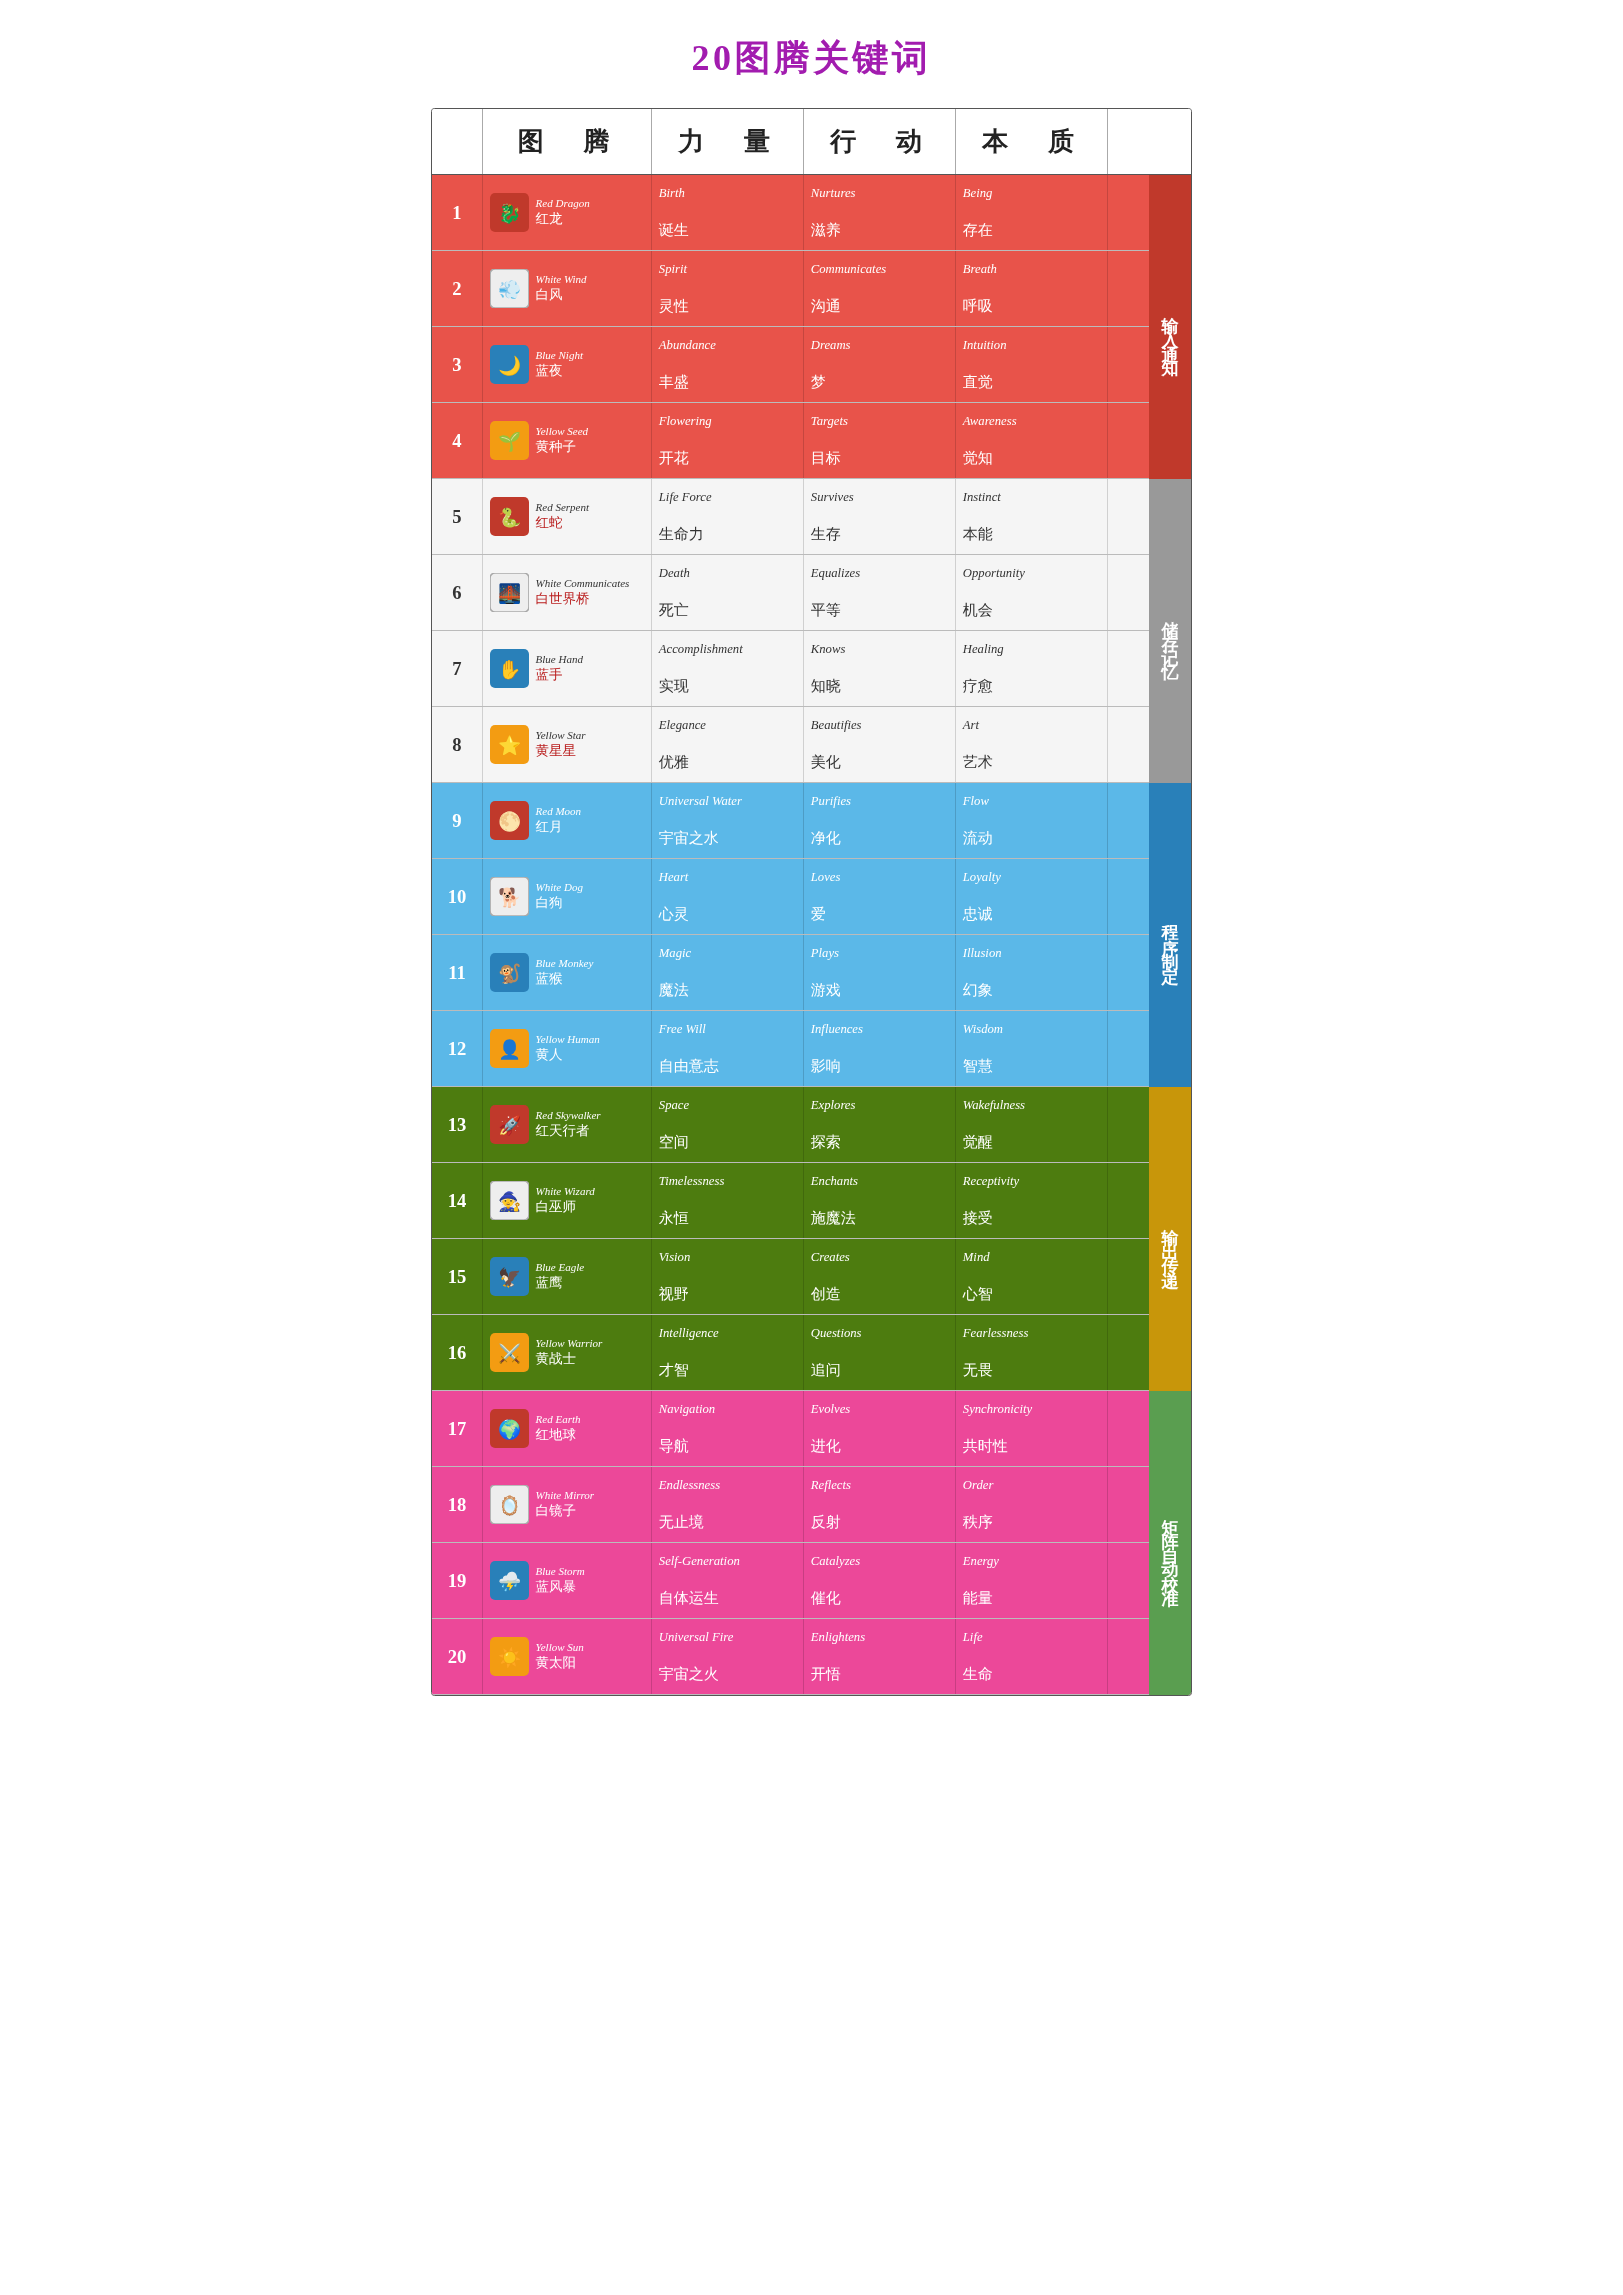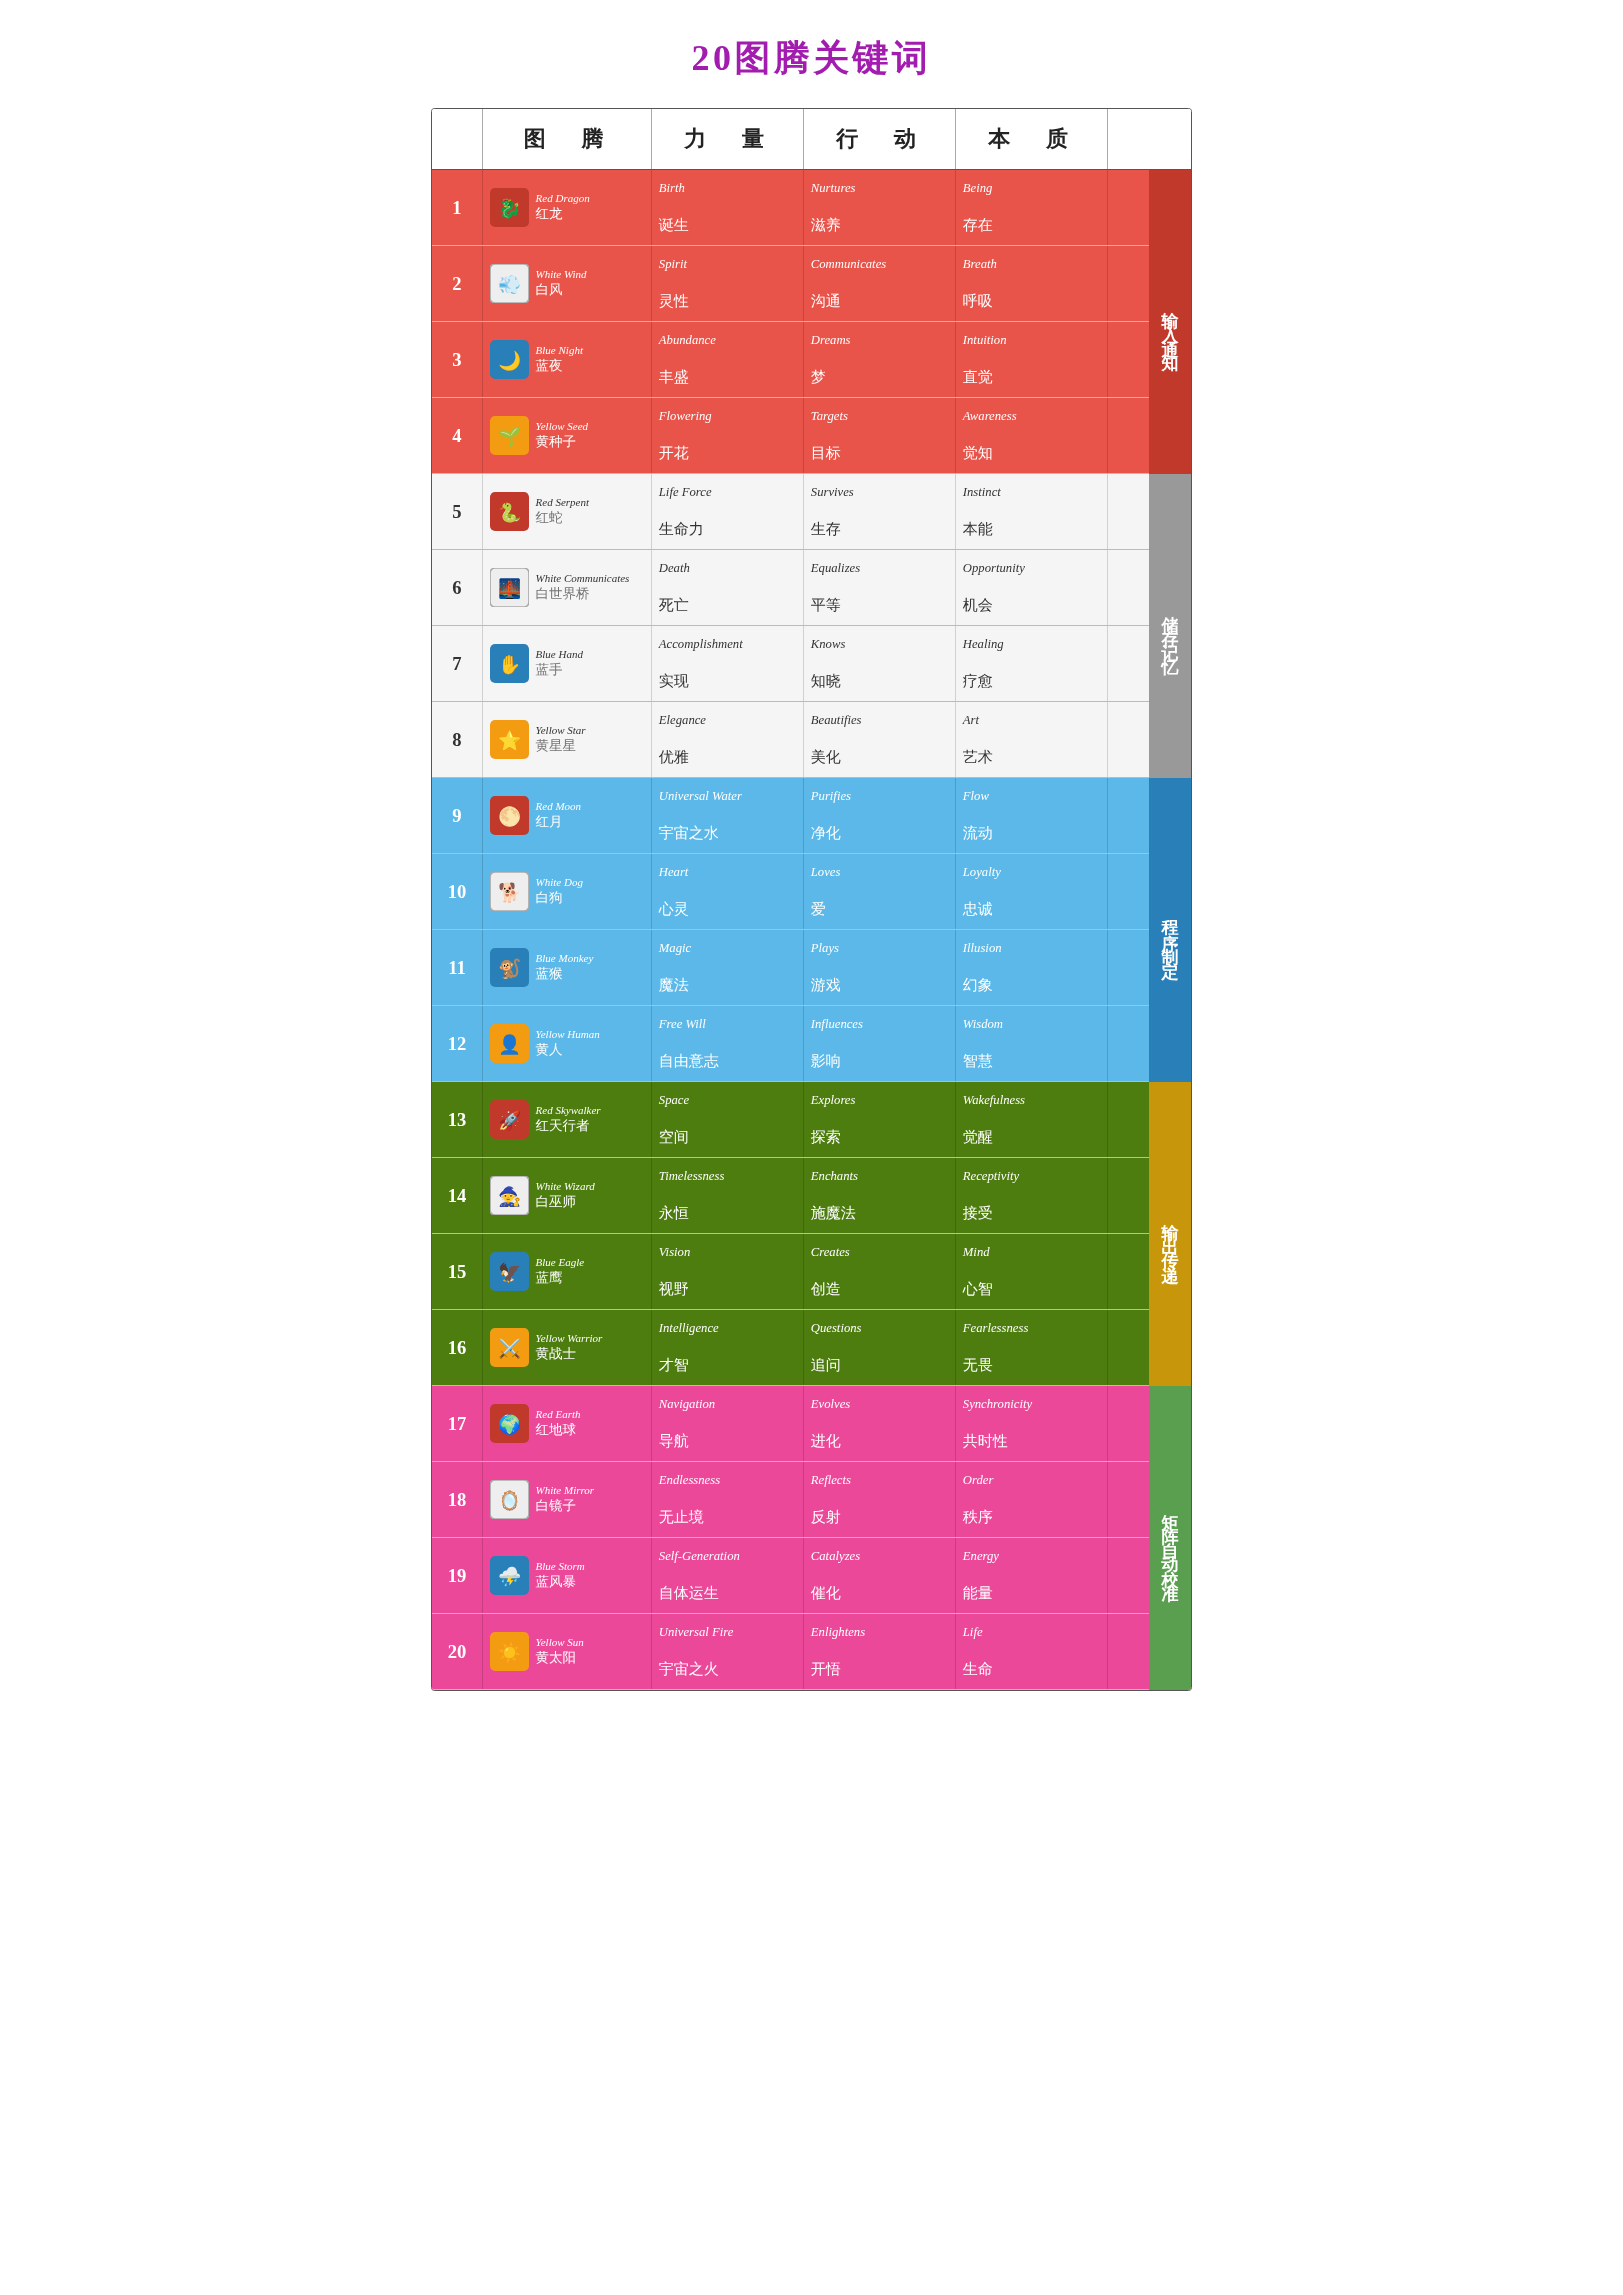--- a/index.html
+++ b/index.html
@@ -29,21 +29,21 @@
     }
     .header-row {
       display: grid;
       grid-template-columns: 51px 169px 152px 152px 152px 42px;
       background: #fff;
       border-bottom: 1.7px solid #555;
     }
     .header-row .col-label {
       text-align: center;
       padding: 15px 6.8px;
-      font-size: 22px;
+      font-size: 26px;
       font-weight: bold;
       letter-spacing: 6.8px;
       color: #222;
       border-right: 0.8px solid #aaa;
     }
     .header-row .col-label:last-child { border-right: none; }
 
     .data-row {
       display: grid;
       grid-template-columns: 51px 169px 152px 152px 152px 42px;
@@ -92,21 +92,21 @@
       font-style: italic;
       font-size: 11px;
       color: #333;
       line-height: 1.2;
     }
     .red-bg .totem-en, .blue-bg .totem-en, .yellow-bg .totem-en, .green-bg .totem-en {
       color: #fff;
     }
     .totem-zh {
       font-size: 13.5px;
-      color: #737373;
+      color: #b91c1c;
     }
     .red-bg .totem-zh, .blue-bg .totem-zh, .yellow-bg .totem-zh, .green-bg .totem-zh {
       color: #fff;
     }
 
     .content-cell {
       flex-direction: column;
       align-items: flex-start;
       justify-content: center;
       gap: 20px;

